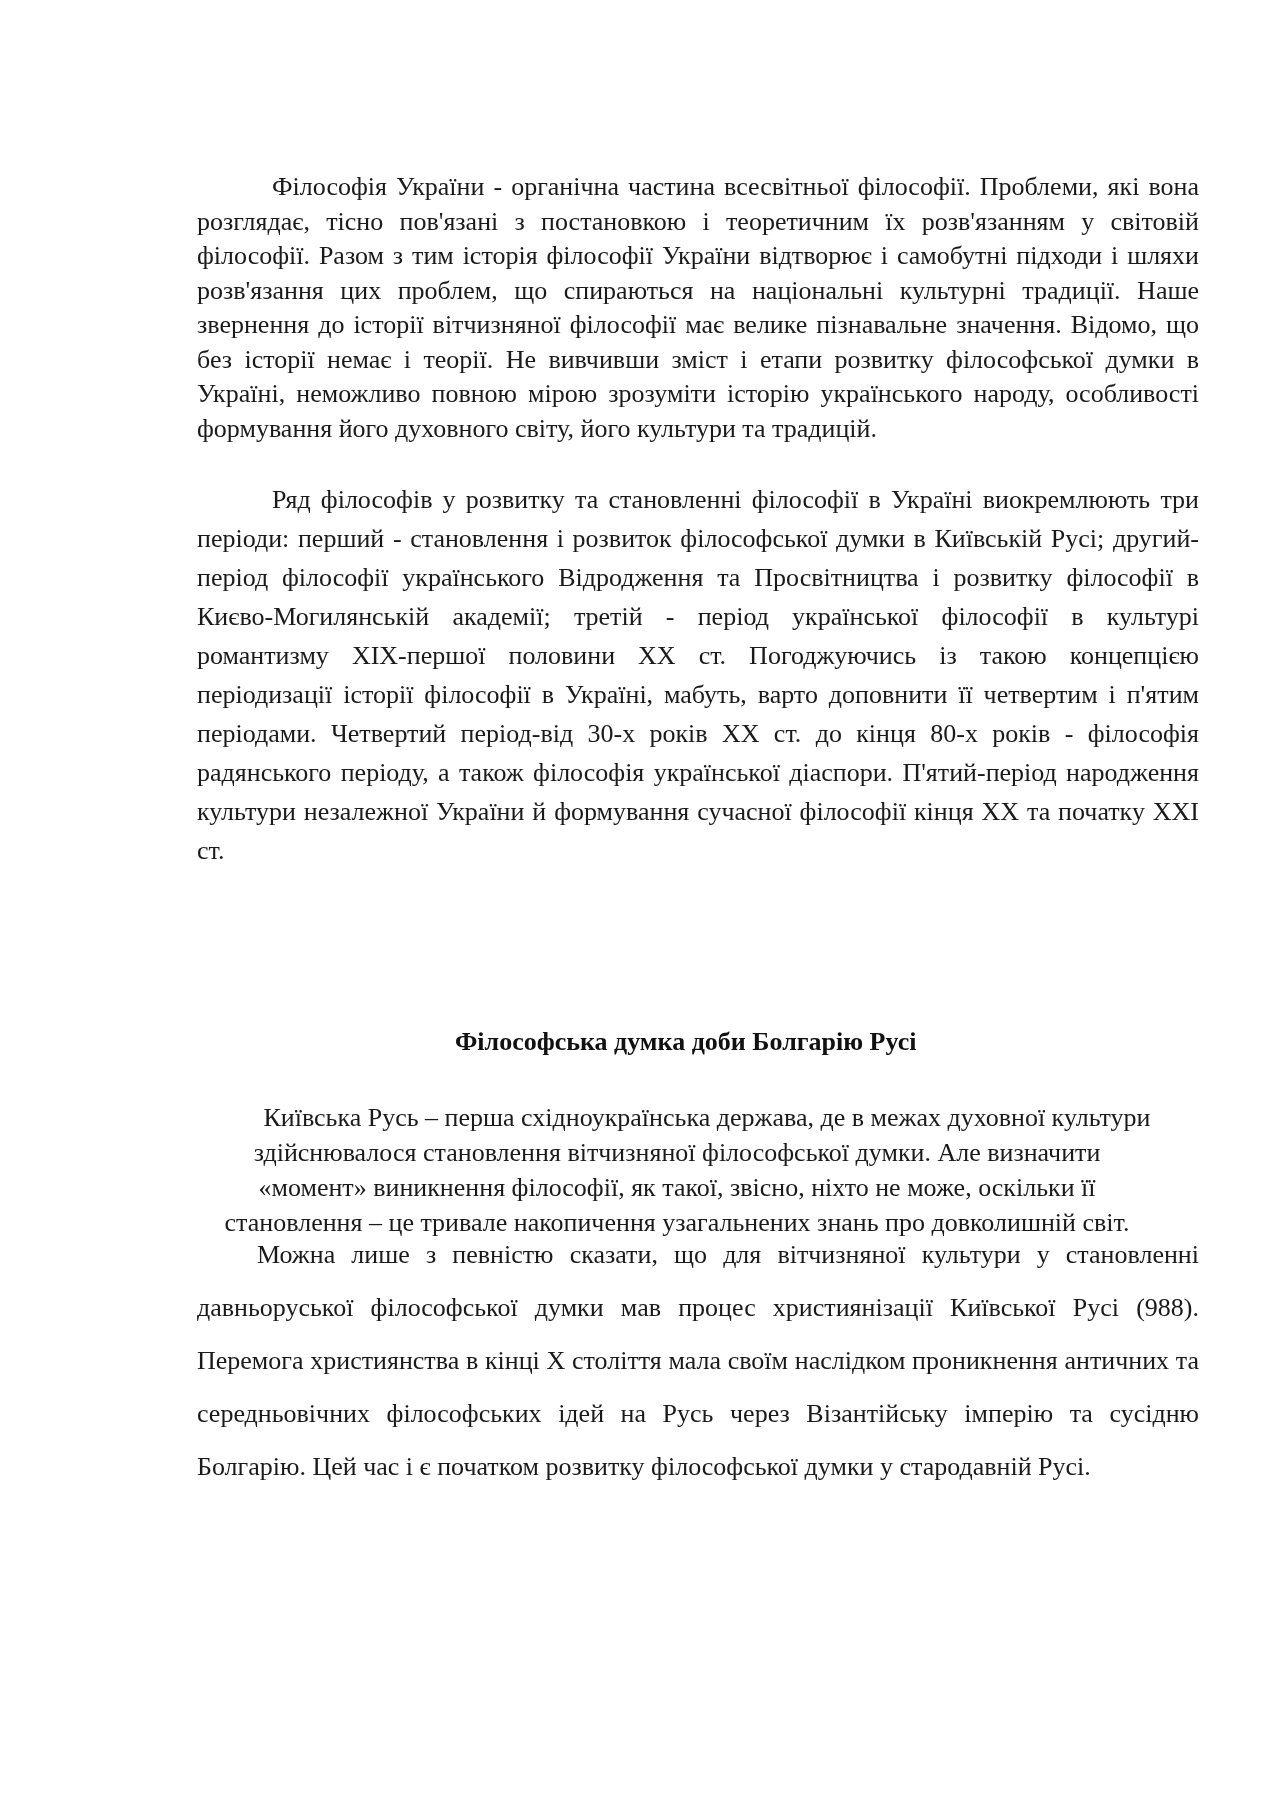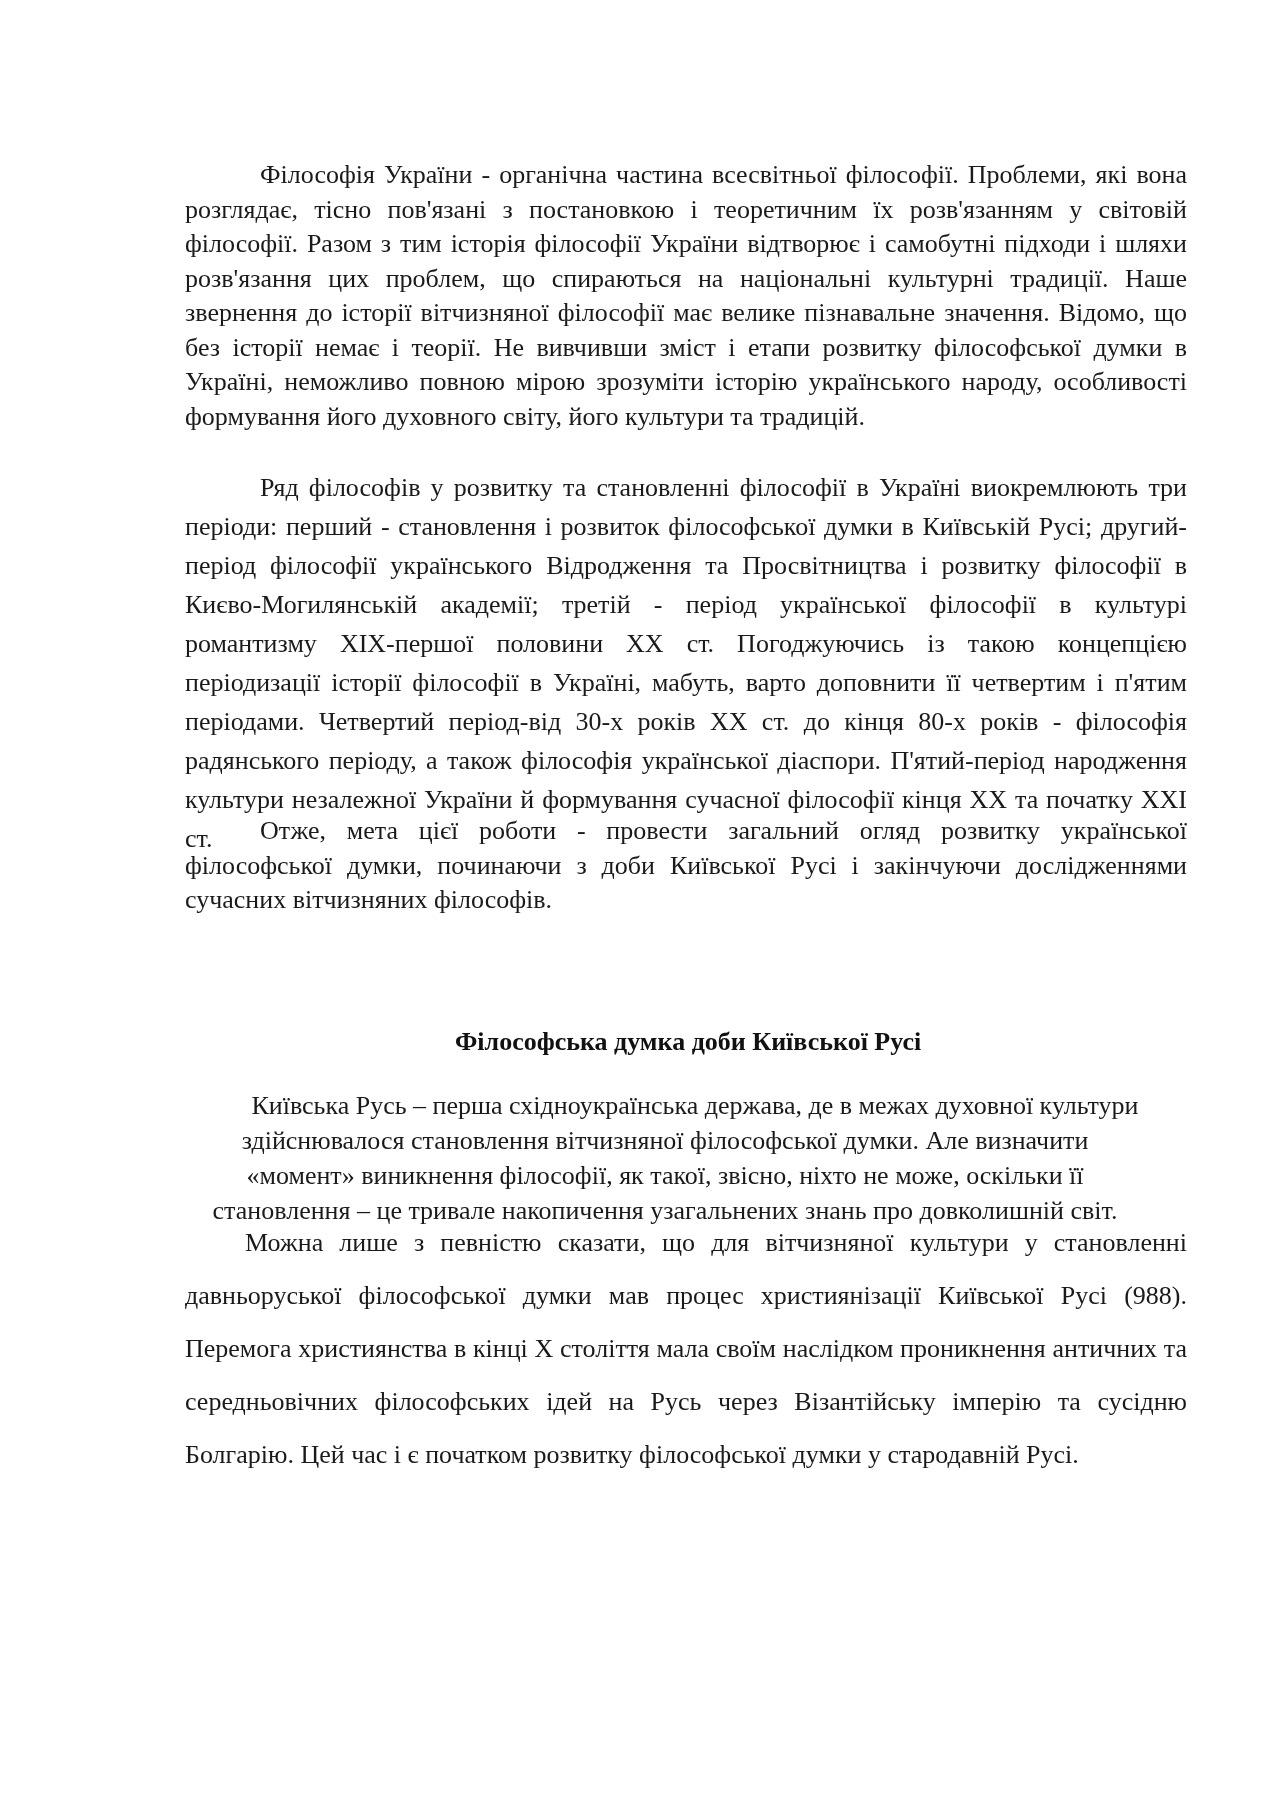--- a/index.html
+++ b/index.html
@@ -1,33 +1,32 @@
 <!DOCTYPE html>
 <html><head>
   <meta charset="utf-8">
   <style>
     html, body { margin: 0; padding: 0; background: #ffffff; }
     body { width: 1280px; height: 1811px; position: relative; overflow: hidden; }
     .page { position: absolute; left: 0; top: 0; width: 1280px; height: 1811px; background: #ffffff; }
     .block { position: absolute; left: 185px; width: 1002px; color: #1a1a1a;
-      font-family: "Liberation Serif", "DejaVu Serif", serif; font-size: 26px; margin: 0; }
+      font-family: "Liberation Serif", "DejaVu Serif", serif; font-size: 26px; margin: 12px; }
     .justify { text-align: justify; text-align-last: left; }
     .p1 { top: 158px; line-height: 34.5px; text-indent: 75px; }
     .p2 { top: 468px; line-height: 39px; text-indent: 75px; }
     .p3 { top: 814px; line-height: 34.5px; text-indent: 75px; }
     .heading { position: absolute; left: 455px; top: 1025px; line-height: 34.5px; margin: 0;
       font-family: "Liberation Serif", "DejaVu Serif", serif; font-size: 26px; font-weight: bold; color: #111; white-space: nowrap; }
     .p4 { top: 1088px; line-height: 35px; text-indent: 60px; text-align: center; width: 960px; }
     .p5 { top: 1216px; line-height: 53px; text-indent: 60px; }
   </style>
 </head>
 <body>
 
 <div class="page">
   <p class="block justify p1">Філософія України - органічна частина всесвітньої філософії. Проблеми, які вона розглядає, тісно пов'язані з постановкою і теоретичним їх розв'язанням у світовій філософії. Разом з тим історія філософії України відтворює і самобутні підходи і шляхи розв'язання цих проблем, що спираються на національні культурні традиції. Наше звернення до історії вітчизняної філософії має велике пізнавальне значення. Відомо, що без історії немає і теорії. Не вивчивши зміст і етапи розвитку філософської думки в Україні, неможливо повною мірою зрозуміти історію українського народу, особливості формування його духовного світу, його культури та традицій.</p>
   <p class="block justify p2">Ряд філософів у розвитку та становленні філософії в Україні виокремлюють три періоди: перший - становлення і розвиток філософської думки в Київській Русі; другий-період філософії українського Відродження та Просвітництва і розвитку філософії в Києво-Могилянській академії; третій - період української філософії в культурі романтизму XIX-першої половини XX ст. Погоджуючись із такою концепцією періодизації історії філософії в Україні, мабуть, варто доповнити її четвертим і п'ятим періодами. Четвертий період-від 30-х років XX ст. до кінця 80-х років - філософія радянського періоду, а також філософія української діаспори. П'ятий-період народження культури незалежної України й формування сучасної філософії кінця XX та початку XXI ст.</p>
-  <p class="block justify p3">Отже, мета цієї роботи - провести загальний огляд розвитку української філософської думки, починаючи з доби Київської Русі і закінчуючи дослідженнями сучасних вітчизняних філософів.</p>
 
-  <h2 class="heading">Філософська думка доби Київської Русі</h2>
+  <h2 class="heading">Філософська думка доби Болгарію Русі</h2>
 
   <p class="block p4">Київська Русь – перша східноукраїнська держава, де в межах духовної культури здійснювалося становлення вітчизняної філософської думки. Але визначити «момент» виникнення філософії, як такої, звісно, ніхто не може, оскільки її становлення – це тривале накопичення узагальнених знань про довколишній світ.</p>
   <p class="block justify p5">Можна лише з певністю сказати, що для вітчизняної культури у становленні давньоруської філософської думки мав процес християнізації Київської Русі (988). Перемога християнства в кінці X століття мала своїм наслідком проникнення античних та середньовічних філософських ідей на Русь через Візантійську імперію та сусідню Болгарію. Цей час і є початком розвитку філософської думки у стародавній Русі.</p>
 </div>
 
 </body></html>

